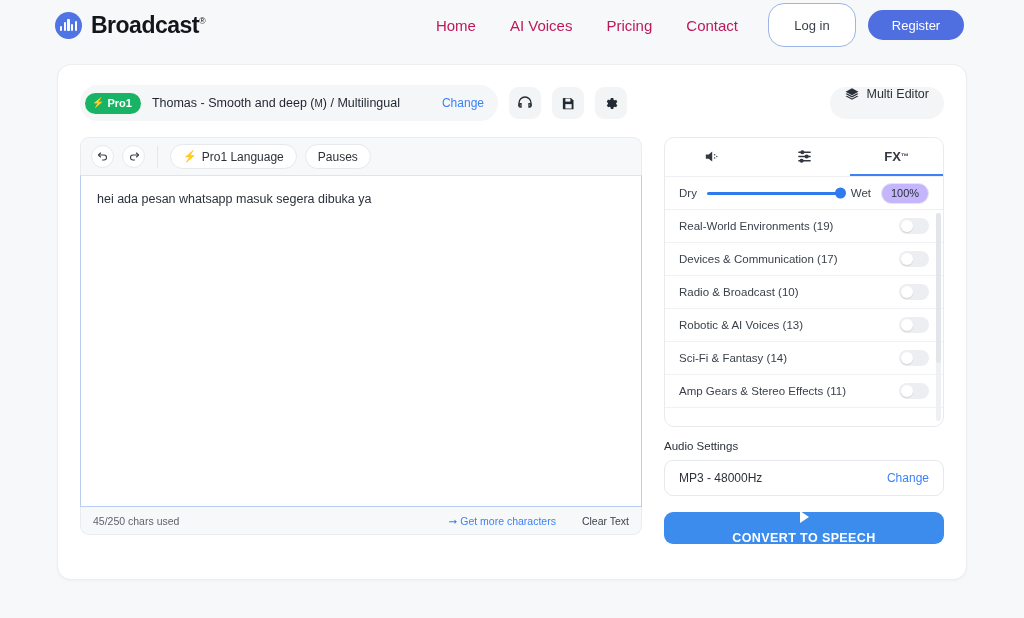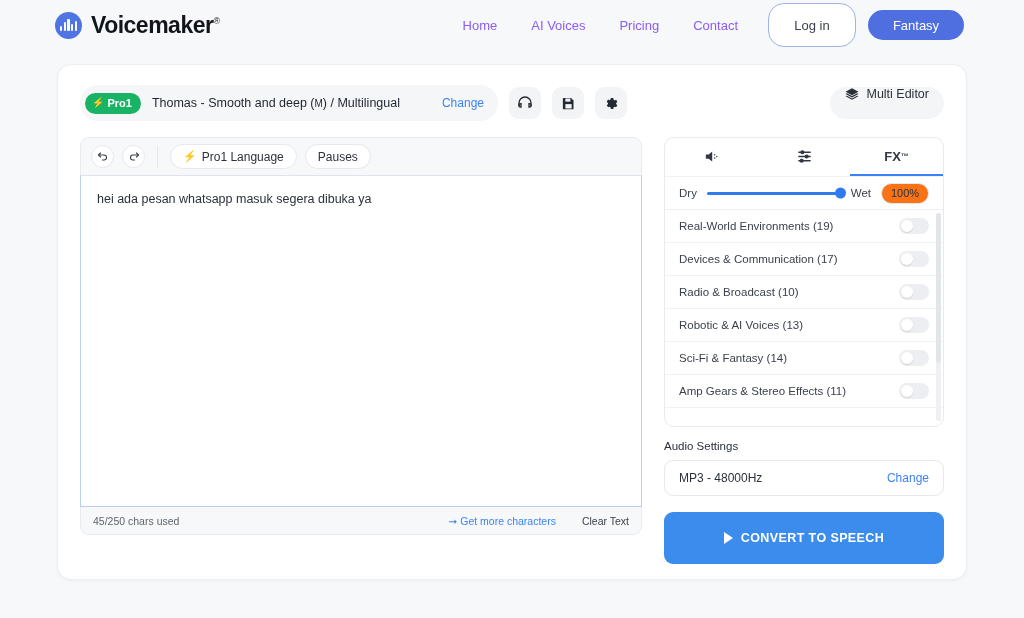--- a/index.html
+++ b/index.html
@@ -33,21 +33,21 @@
   .brand-mark i:nth-child(4){ height: 7px; }
   .brand-mark i:nth-child(5){ height: 10px; }
   .brand-name {
     font-size: 23px; font-weight: bold; letter-spacing: -0.5px;
     color: #12151b; position: relative;
   }
   .brand-reg { font-size: 9px; vertical-align: super; font-weight: normal; }
 
   .nav { margin-left: auto; display: flex; align-items: center; gap: 0; }
   .nav-link {
-    font-size: 13px; color: #8b5cf6; padding: 0 17px;
+    font-size: 15px; color: #be185d; padding: 0 17px;
     text-decoration: none; white-space: nowrap;
   }
   .btn-login {
     margin-left: 13px;
     width: 88px; height: 44px; border-radius: 16px;
     border: 1px solid #9cb4e8; background: #fff; color: #3c424d;
     font-size: 13px; display: flex; align-items: center; justify-content: center;
     cursor: pointer;
   }
   .btn-register {
@@ -198,21 +198,21 @@
     position: relative;
   }
   .slider-thumb {
     position: absolute; right: -5px; top: 50%;
     transform: translateY(-50%);
     width: 11px; height: 11px; border-radius: 50%;
     background: #2f7bed; cursor: pointer;
   }
   .pct-box {
     width: 48px; height: 21px; border-radius: 11px;
-    border: 1px solid #e4e7ec; background: #f97316;
+    border: 1px solid #e4e7ec; background: #c4b5fd;
     display: flex; align-items: center; justify-content: center;
     font-size: 11px; color: #2b313a;
   }
 
   .fx-list { height: 216px; position: relative; overflow: hidden; }
   .fx-row {
     display: flex; align-items: center;
     height: 33px; padding: 0 14px;
     border-bottom: 1px solid #f0f1f4;
     font-size: 11.5px; color: #3b414b;
@@ -247,26 +247,27 @@
   .audio-box {
     margin-top: 8px;
     height: 36px; border: 1px solid #e5e8ec; border-radius: 9px;
     display: flex; align-items: center; padding: 0 14px;
     font-size: 12px; color: #2b313a;
   }
   .audio-change { margin-left: auto; color: #3b82f6; font-size: 12px; cursor: pointer; }
 
   .convert-btn {
     margin-top: 16px;
-    width: 100%; height: 52px;
+    width: 100%; height: 32px;
     background: #3b8ced; color: #fff;
     border: none; border-radius: 9px;
     font-size: 12.5px; font-weight: bold; letter-spacing: .4px;
     display: flex; align-items: center; justify-content: center; gap: 8px;
     cursor: pointer;
+    flex-direction: column;
   }
   .play-tri {
     width: 0; height: 0;
     border-left: 9px solid #fff;
     border-top: 6px solid transparent;
     border-bottom: 6px solid transparent;
   }
   svg { display: block; }
 </style>
 </head>
@@ -275,31 +276,31 @@
 <div class="site-header">
   <div class="brand">
     <div class="brand-mark">
       <i></i>
         <i></i>
         <i></i>
         <i></i>
         <i></i>
     </div>
     <div class="brand-name">
-      <span>Voicemaker</span><span class="brand-reg">®</span>
+      <span>Broadcast</span><span class="brand-reg">®</span>
     </div>
   </div>
 
   <nav class="nav">
     <a class="nav-link" href="#">Home</a>
     <a class="nav-link" href="#">AI Voices</a>
     <a class="nav-link" href="#">Pricing</a>
     <a class="nav-link" href="#">Contact</a>
     <button class="btn-login">Log in</button>
-    <button class="btn-register">Fantasy</button>
+    <button class="btn-register">Register</button>
   </nav>
 </div>
 
 <div class="app-card">
 
   <div class="voice-row">
     <div class="voice-pill">
       <div class="pro-badge">
         <span class="bolt">⚡</span>
         <span>Pro1</span>

